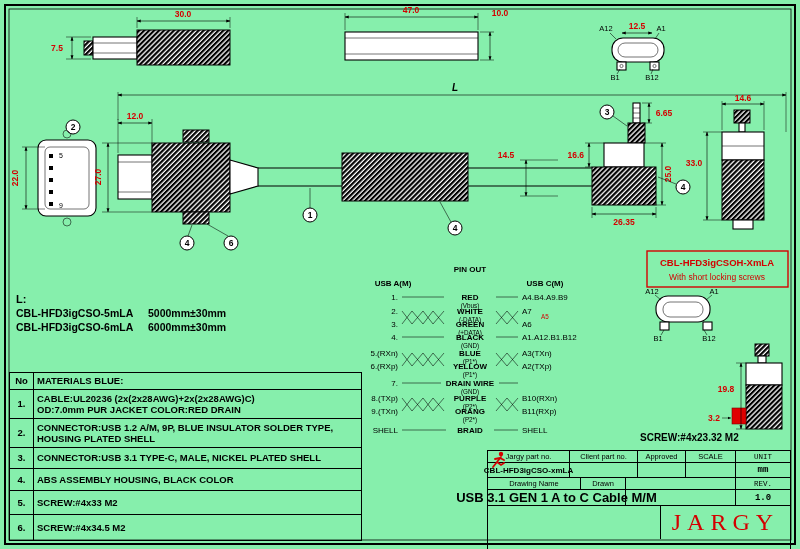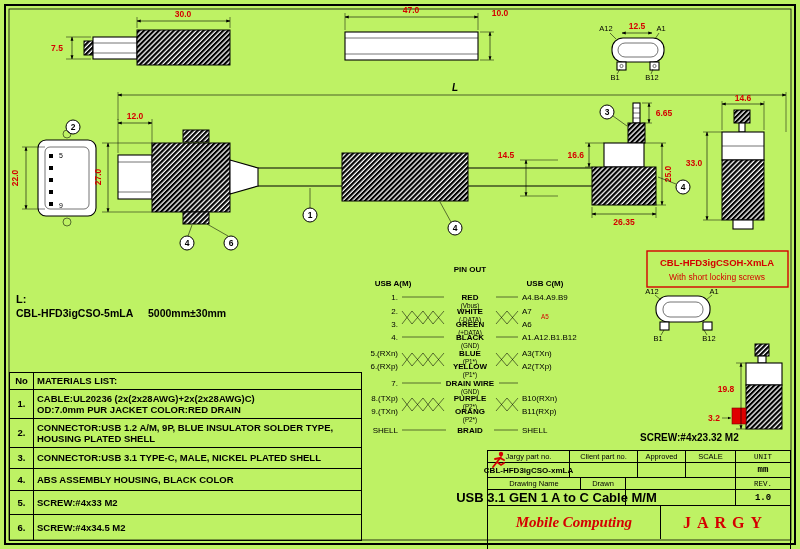--- a/index.html
+++ b/index.html
@@ -1,16 +1,16 @@
 <!DOCTYPE html>
 <html><head>
 <meta charset="utf-8">
 <style>
   html,body{margin:0;padding:0;background:#fff;}
-  .sheet{position:relative;width:800px;height:549px;background:#bef264;overflow:hidden;
+  .sheet{position:relative;width:800px;height:549px;background:#86efac;overflow:hidden;
          font-family:"Liberation Sans",sans-serif;color:#000;}
   .sheet svg{position:absolute;left:0;top:0;}
   svg text{font-family:"Liberation Sans",sans-serif;}
   .dimtxt{fill:#d40000;font-size:8.5px;font-weight:700;text-anchor:middle;}
   .lbl{fill:#000;font-size:7.5px;text-anchor:middle;}
   .bal{fill:#000;font-size:8.5px;font-weight:700;text-anchor:middle;}
   .pt{fill:#000;font-size:8px;}
   .ptb{fill:#000;font-size:8px;font-weight:700;}
   .end{text-anchor:end;}
   .mid{text-anchor:middle;}
@@ -41,22 +41,22 @@
   .tb .cell{border-right:1px solid #000;border-bottom:1px solid #000;display:flex;
             align-items:center;justify-content:center;box-sizing:border-box;overflow:visible;
             white-space:nowrap;}
   .tb .cell:last-child{border-right:none;font-family:Liberation Mono, monospace;}
   .tb .b{font-weight:700;}
   .logostrip{display:flex;height:33px;}
   .logostrip .mc{width:174px;display:flex;align-items:center;justify-content:center;
                  color:#d40000;font-family:"Liberation Serif",serif;font-style:italic;
                  font-weight:700;font-size:15px;border-right:1px solid #000;box-sizing:border-box;}
   .logostrip .jg{width:130px;display:flex;align-items:center;justify-content:center;
-                 color:#d40000;font-family:"Liberation Serif",serif;font-weight:700;
-                 font-size:16px;letter-spacing:6px;box-sizing:border-box;}
+                 color:#d40000;font-family:"Liberation Serif",serif;font-weight:400;
+                 font-size:24px;letter-spacing:6px;box-sizing:border-box;}
 </style>
 </head>
 <body>
 
 <div class="sheet">
 
 <svg width="800" height="549" viewBox="0 0 800 549">
   <defs>
     <marker id="ar" viewBox="0 0 10 10" refX="9" refY="5" markerWidth="7" markerHeight="7" orient="auto-start-reverse">
       <path d="M0,1.5 L10,5 L0,8.5 z" fill="#000"></path>
@@ -344,31 +344,34 @@
     <line x1="722" y1="418" x2="731" y2="418" class="ext" marker-end="url(#ar)"></line>
     <text x="640" y="441" font-size="10" font-weight="700">SCREW:#4x23.32 M2</text>
   </g>
 </svg>
 
 <div class="abs llist">
   <div class="hd">L:</div>
   <div>
     <span class="part">CBL-HFD3igCSO-5mLA</span><span>5000mm±30mm</span>
   </div>
+  <div>
+    <span class="part">CBL-HFD3igCSO-6mLA</span><span>6000mm±30mm</span>
+  </div>
 </div>
 
 <table class="mat">
   <colgroup>
         <col style="width:24px">
         <col>
       </colgroup>
   <tbody>
         <tr style="height:17px">
     <td class="c">No</td>
-    <td>MATERIALS LIST:</td>
+    <td>MATERIALS BLUE:</td>
   </tr>
   <tr style="height:29px">
     <td class="c">1.</td>
     <td>
       <div>CABLE:UL20236 (2x(2x28AWG)+2x(2x28AWG)C)</div>
       <div>OD:7.0mm  PUR JACKET COLOR:RED DRAIN</div>
     </td>
   </tr>
   <tr style="height:29px">
     <td class="c">2.</td>
@@ -425,21 +428,20 @@
     <div class="cell"></div>
     <div class="cell">REV.</div>
   </div>
   <div class="row" style="grid-template-columns:138px 110px 54px;height:16px;">
     <div class="cell b" style="font-size:13px;">USB 3.1 GEN 1 A to C Cable M/M</div>
     <div class="cell"></div>
     <div class="cell b" style="font-size:9px;">1.0</div>
   </div>
   <div class="logostrip">
     <div class="mc">
-      <span>Mobile Computing</span>
       <svg width="16" height="18" viewBox="0 0 16 18" style="margin-left:2px;">
         <circle cx="11" cy="3" r="2.2" fill="#d40000"></circle>
         <path d="M11,6 L7,11 M10,7 L14,9 M10,7 L5,8 M7,11 L11,14 L14,12 M7,11 L3,16" stroke="#d40000" stroke-width="1.8" fill="none" stroke-linecap="round"></path>
       </svg>
     </div>
     <div class="jg">JARGY</div>
   </div>
 </div>
 
 </div>

